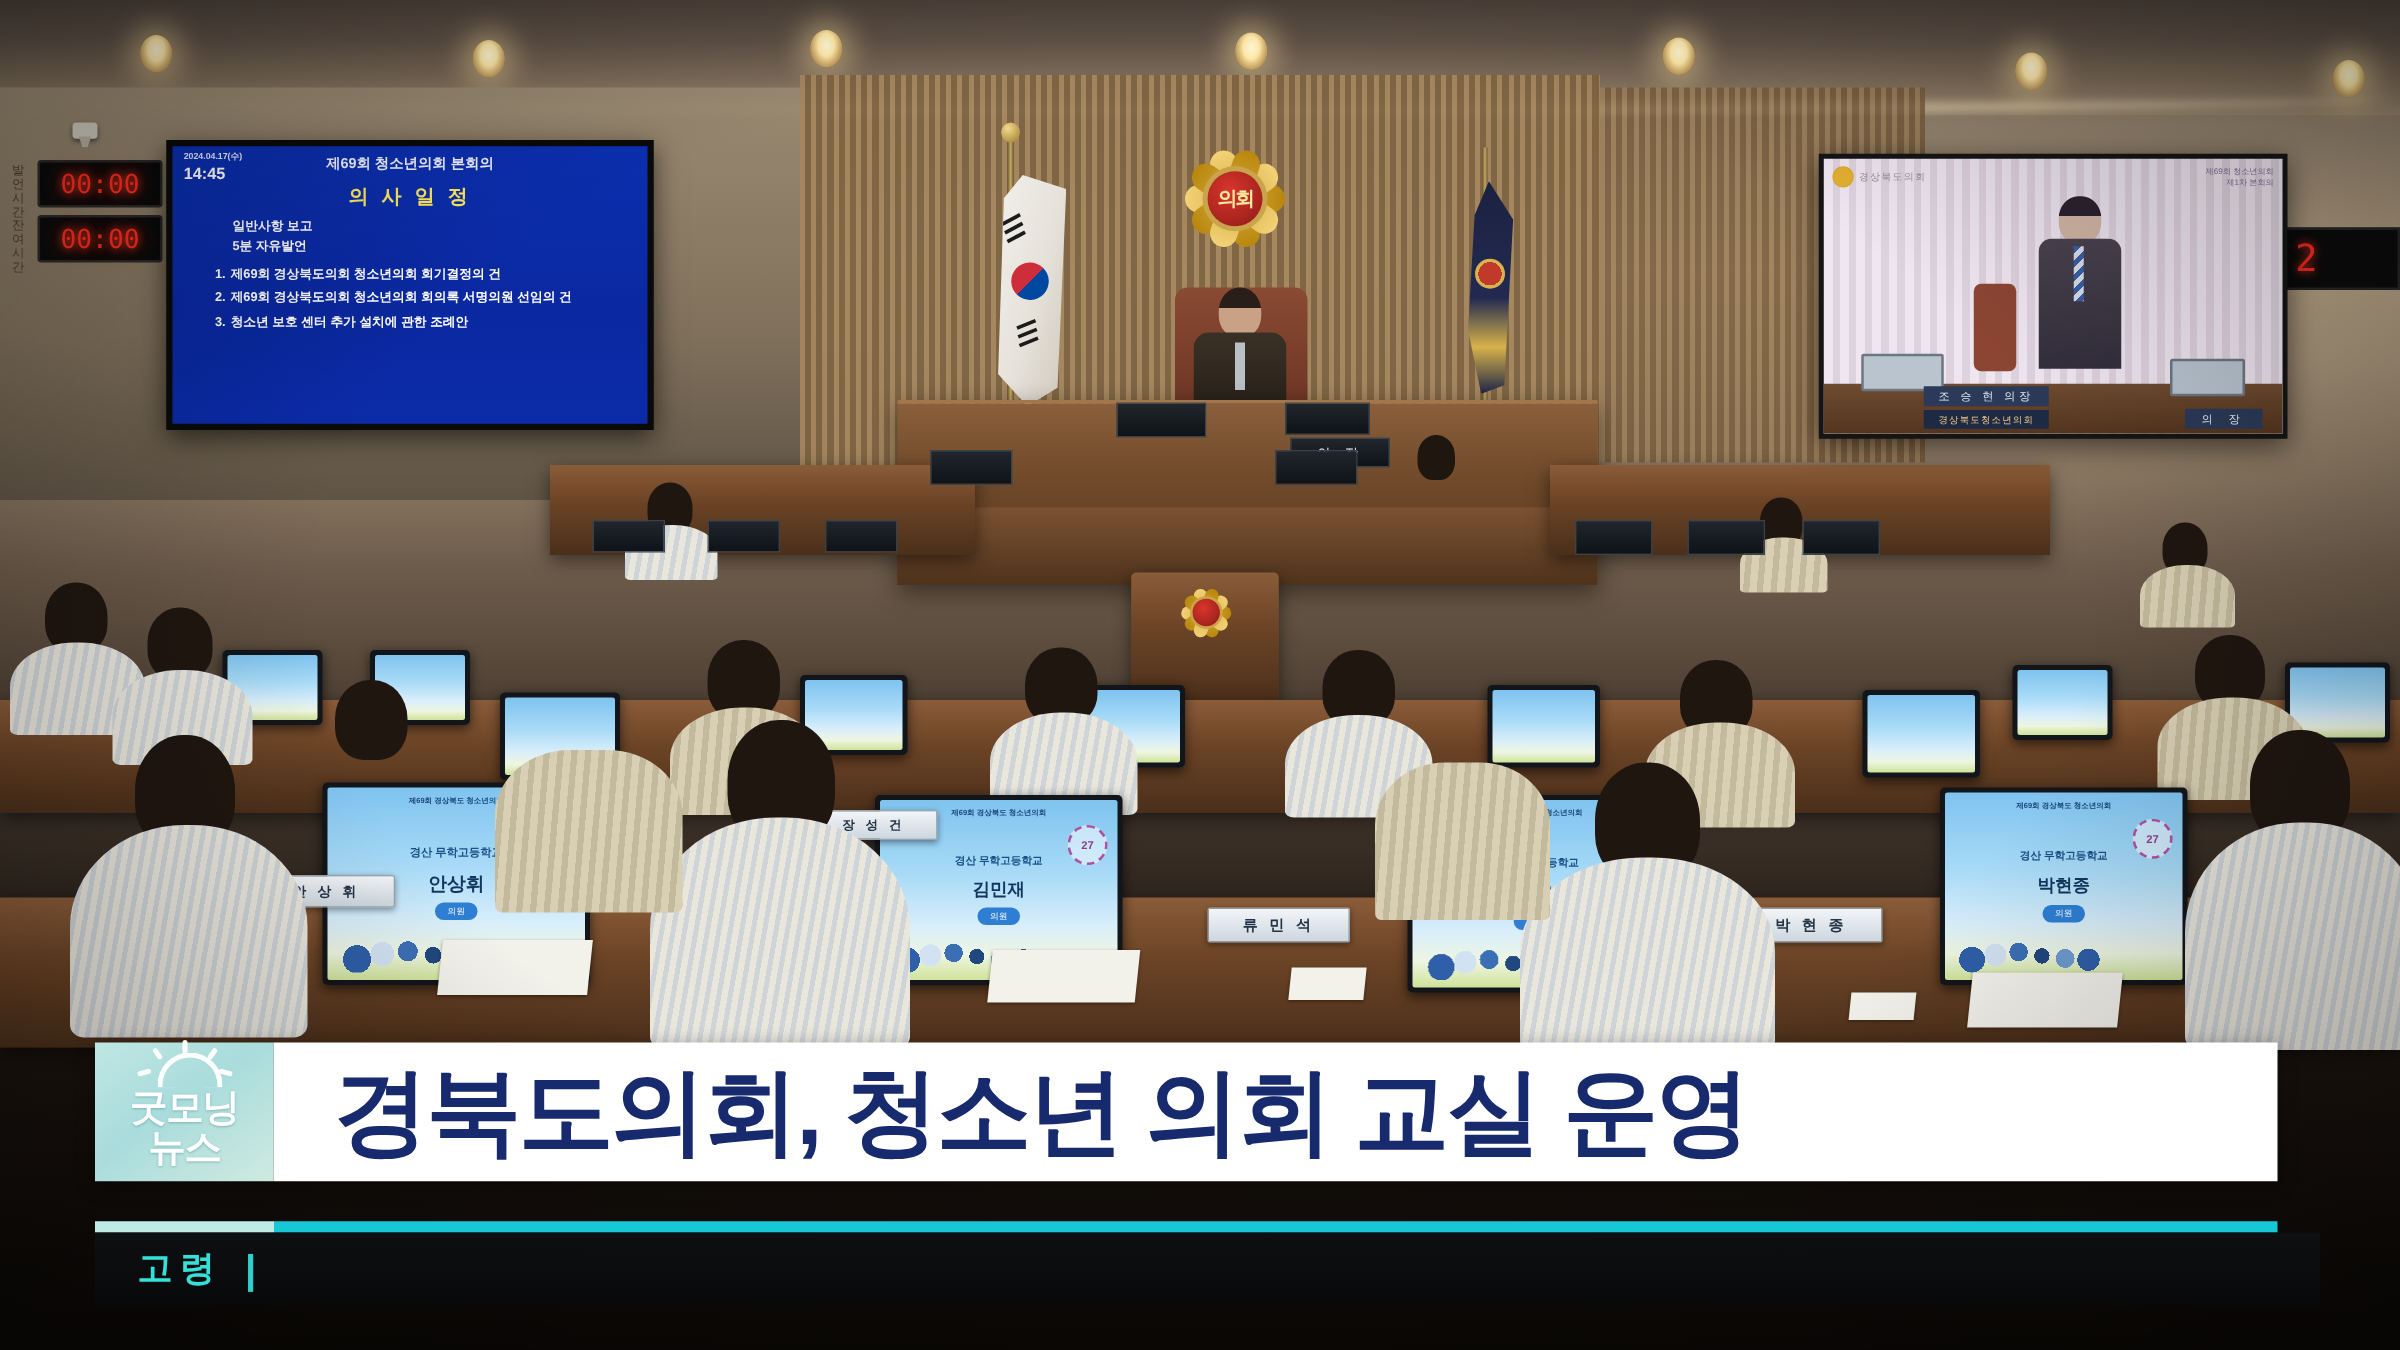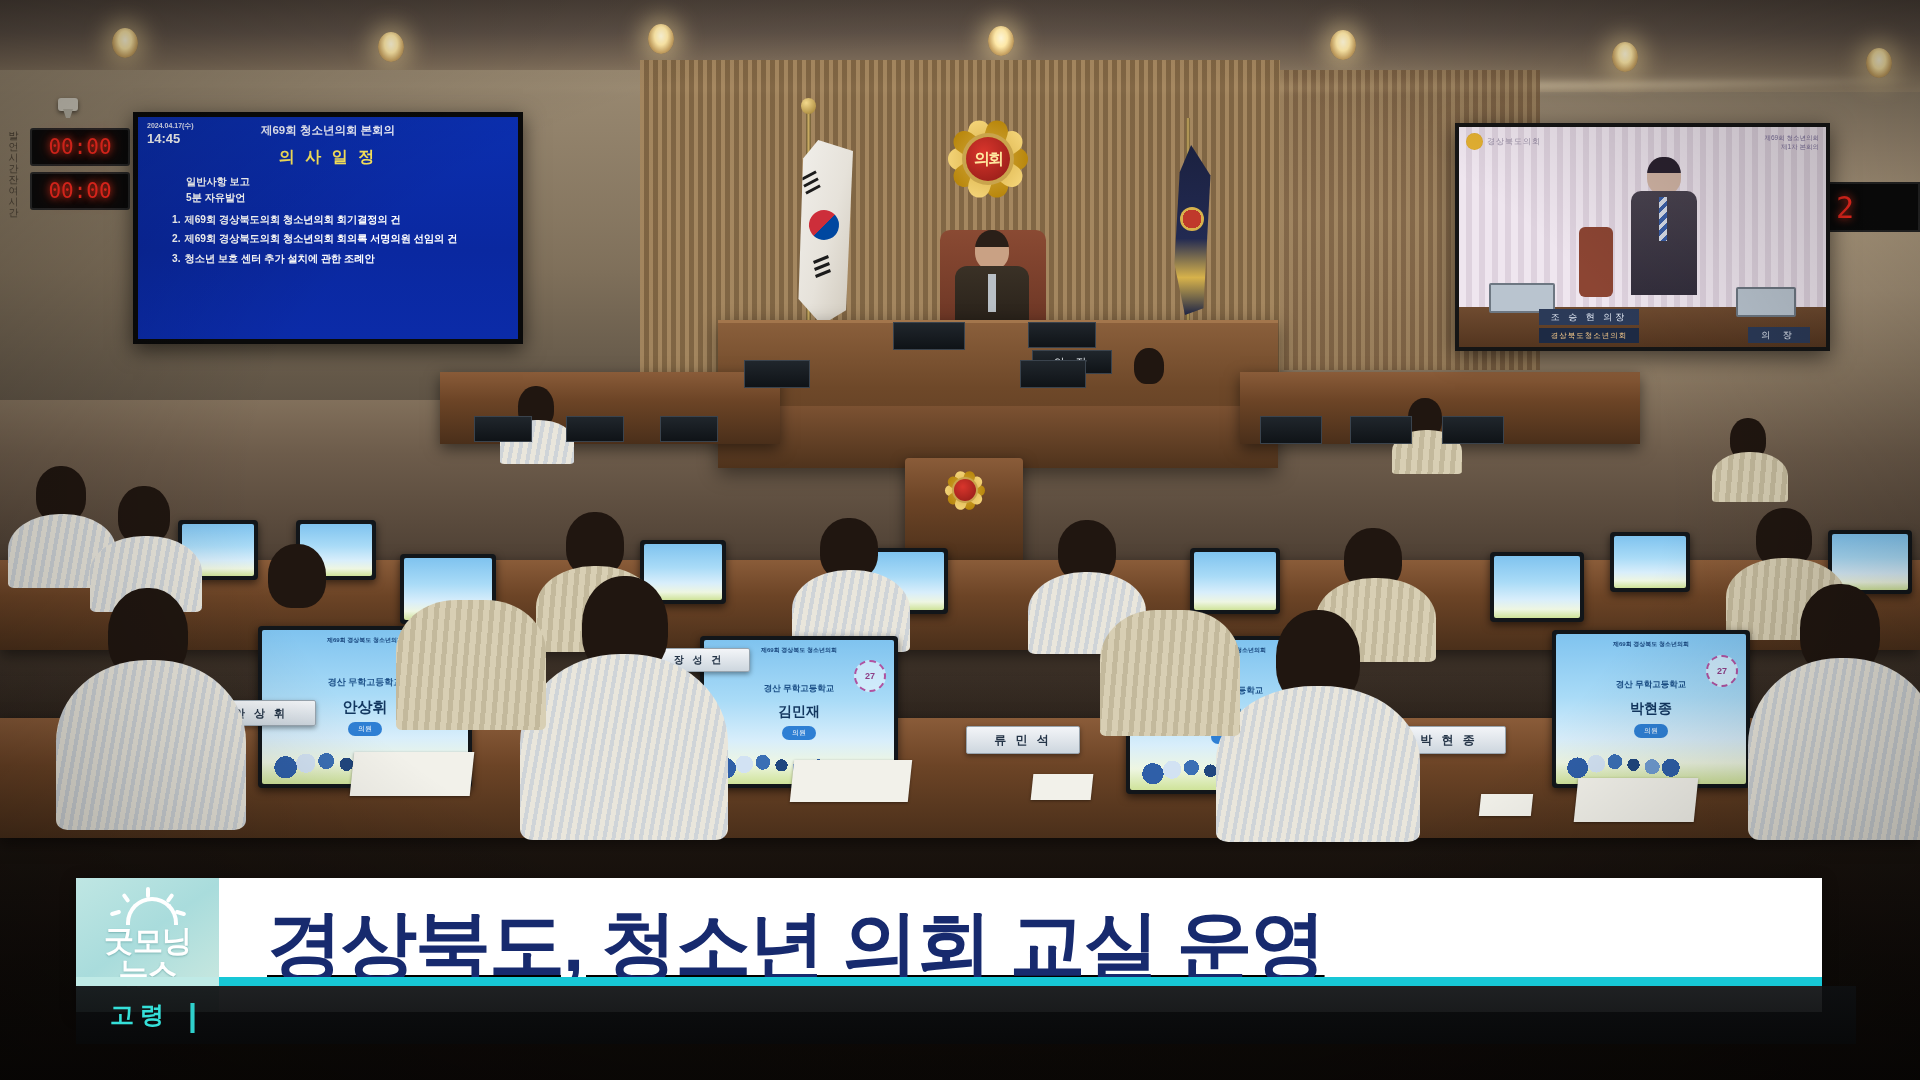--- a/index.html
+++ b/index.html
@@ -167,22 +167,22 @@
   .led-edge{position:absolute;right:0;background:#0b0b0b;border:2px solid #262626;
     display:flex;align-items:center;justify-content:flex-start;padding-left:10px;
     font-family:"DejaVu Sans Mono","Liberation Mono",monospace;color:#ff2b20;
     text-shadow:0 0 8px #ff3a22;}
   .cam{position:absolute;width:20px;height:13px;background:#cfcabd;border-radius:3px;
     box-shadow:0 2px 4px rgba(0,0,0,.5);}
   .cam:after{content:"";position:absolute;left:5px;bottom:-7px;width:10px;height:9px;background:#b6b1a3;
     clip-path:polygon(0 0,100% 0,70% 100%,30% 100%);}
 
   
-  .lower{position:absolute;left:76px;top:878px;width:1746px;height:134px;display:flex;
-    box-shadow:0 3px 14px rgba(0,0,0,.35);text-decoration:underline;}
+  .lower{position:absolute;left:76px;top:834px;width:1746px;height:111px;display:flex;
+    box-shadow:0 3px 14px rgba(0,0,0,.35);}
   .logo-box{flex:0 0 143px;position:relative;
     background:linear-gradient(145deg,#bfe6e3 0%,#a9dcdc 45%,#cfeae0 100%);
     display:flex;align-items:center;justify-content:center;}
   .logo-art{position:relative;width:108px;height:104px;}
   .sun{position:absolute;left:32px;top:4px;width:44px;height:24px;
     border:4px solid #ffffff;border-bottom:none;border-radius:44px 44px 0 0;}
   .ray2{position:absolute;background:#fff;border-radius:2px;}
   .logo-txt1{position:absolute;left:0;top:28px;width:100%;text-align:center;
     color:#ffffff;font-size:30px;font-weight:bold;letter-spacing:-1px;
     text-shadow:0 1px 2px rgba(60,130,130,.45);}
@@ -193,21 +193,21 @@
     padding-left:48px;position:relative;}
   .headline{color:#172a6e;font-size:76px;font-weight:bold;letter-spacing:-2px;line-height:1;
     white-space:nowrap;}
   .accent{position:absolute;left:76px;top:977px;width:1746px;height:9px;
     background:linear-gradient(to right,#bfeae6 0 143px,#17c7d6 143px 100%);}
 
   
   .ticker{position:absolute;left:76px;top:986px;width:1746px;height:58px;
     background:linear-gradient(to bottom,rgba(14,16,18,.93),rgba(8,9,10,.96));
     display:flex;align-items:center;padding-left:34px;gap:0;overflow:hidden;}
-  .tk-region{color:#35e0d9;font-size:24px;font-weight:bold;letter-spacing:6px;}
+  .tk-region{color:#35e0d9;font-size:28px;font-weight:bold;letter-spacing:6px;}
   .tk-sep{color:#2fd0cc;font-size:32px;margin:0 18px;font-weight:bold;}
   .tk-body{color:#ffffff;font-size:33px;font-weight:bold;letter-spacing:-.5px;white-space:nowrap;}
 
   .vignette{position:absolute;inset:0;pointer-events:none;
     background:radial-gradient(ellipse at 50% 45%,rgba(0,0,0,0) 52%,rgba(0,0,0,.38) 100%);}
 </style>
 </head>
 <body>
 
 <div class="frame">
@@ -481,21 +481,21 @@
         <div class="ray2" style="left:52px;top:-6px;width:4px;height:11px;"></div>
         <div class="ray2" style="left:30px;top:0px;width:4px;height:10px;transform:rotate(-35deg);"></div>
         <div class="ray2" style="left:74px;top:0px;width:4px;height:10px;transform:rotate(35deg);"></div>
         <div class="ray2" style="left:16px;top:18px;width:11px;height:4px;transform:rotate(-16deg);"></div>
         <div class="ray2" style="left:81px;top:18px;width:11px;height:4px;transform:rotate(16deg);"></div>
         <div class="logo-txt1">굿모닝</div>
         <div class="logo-txt2">뉴스</div>
       </div>
     </div>
     <div class="headline-box">
-      <div class="headline">경상북도, 청소년 의회 교실 운영</div>
+      <div class="headline">경북도의회, 청소년 의회 교실 운영</div>
     </div>
   </div>
   <div class="accent"></div>
 
   <div class="ticker">
     <span class="tk-region">고령</span>
     <span class="tk-sep">|</span>
   </div>
 
 </div>

